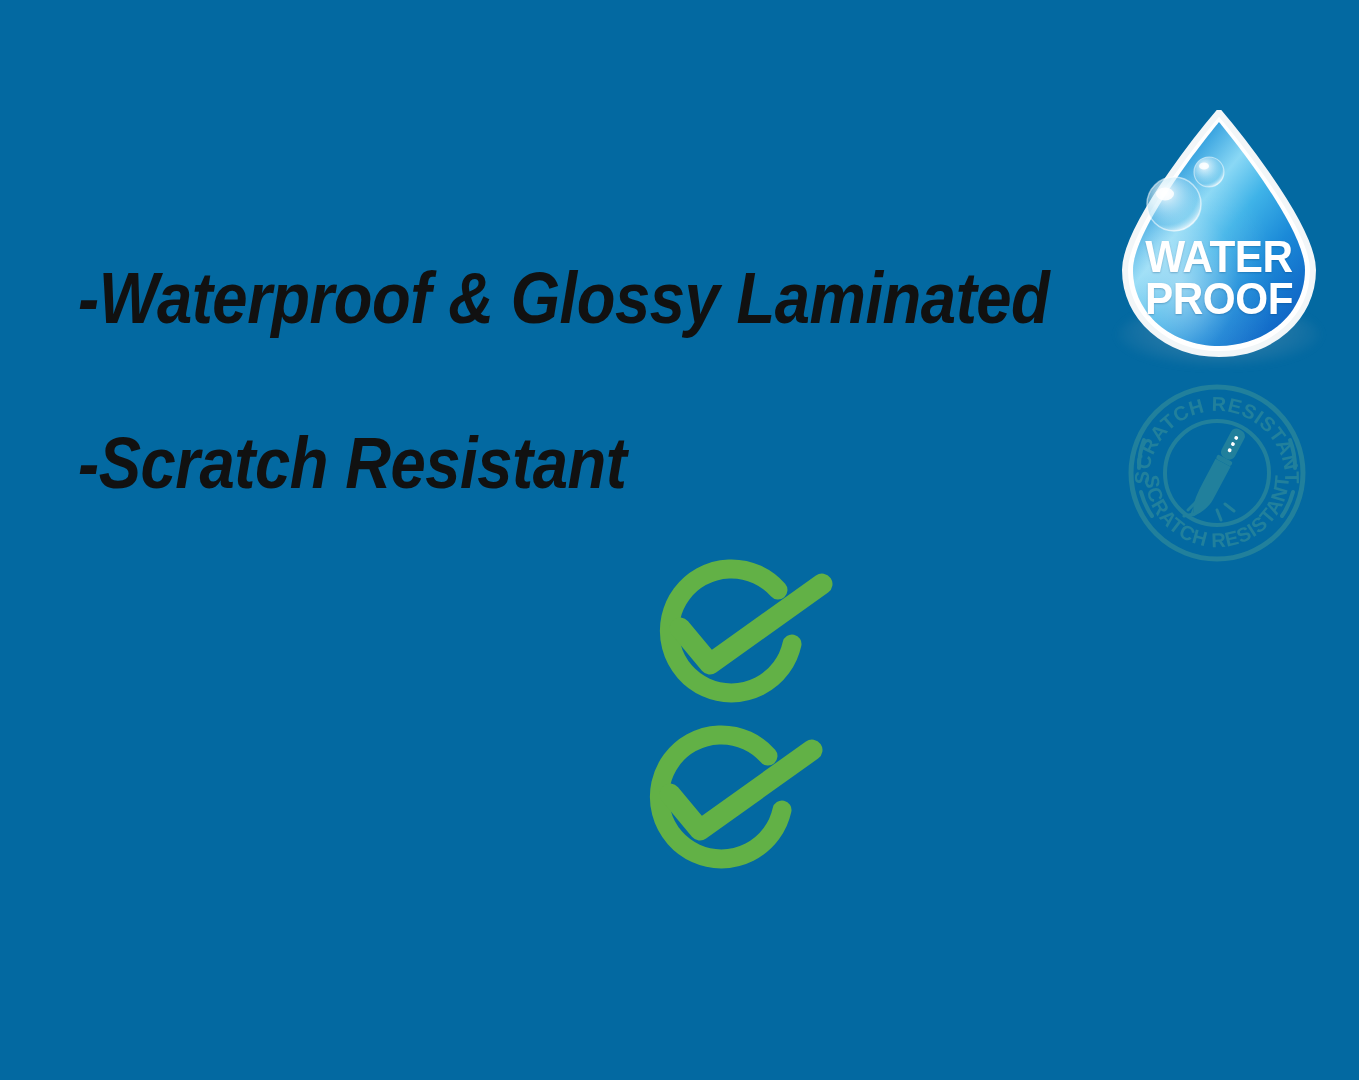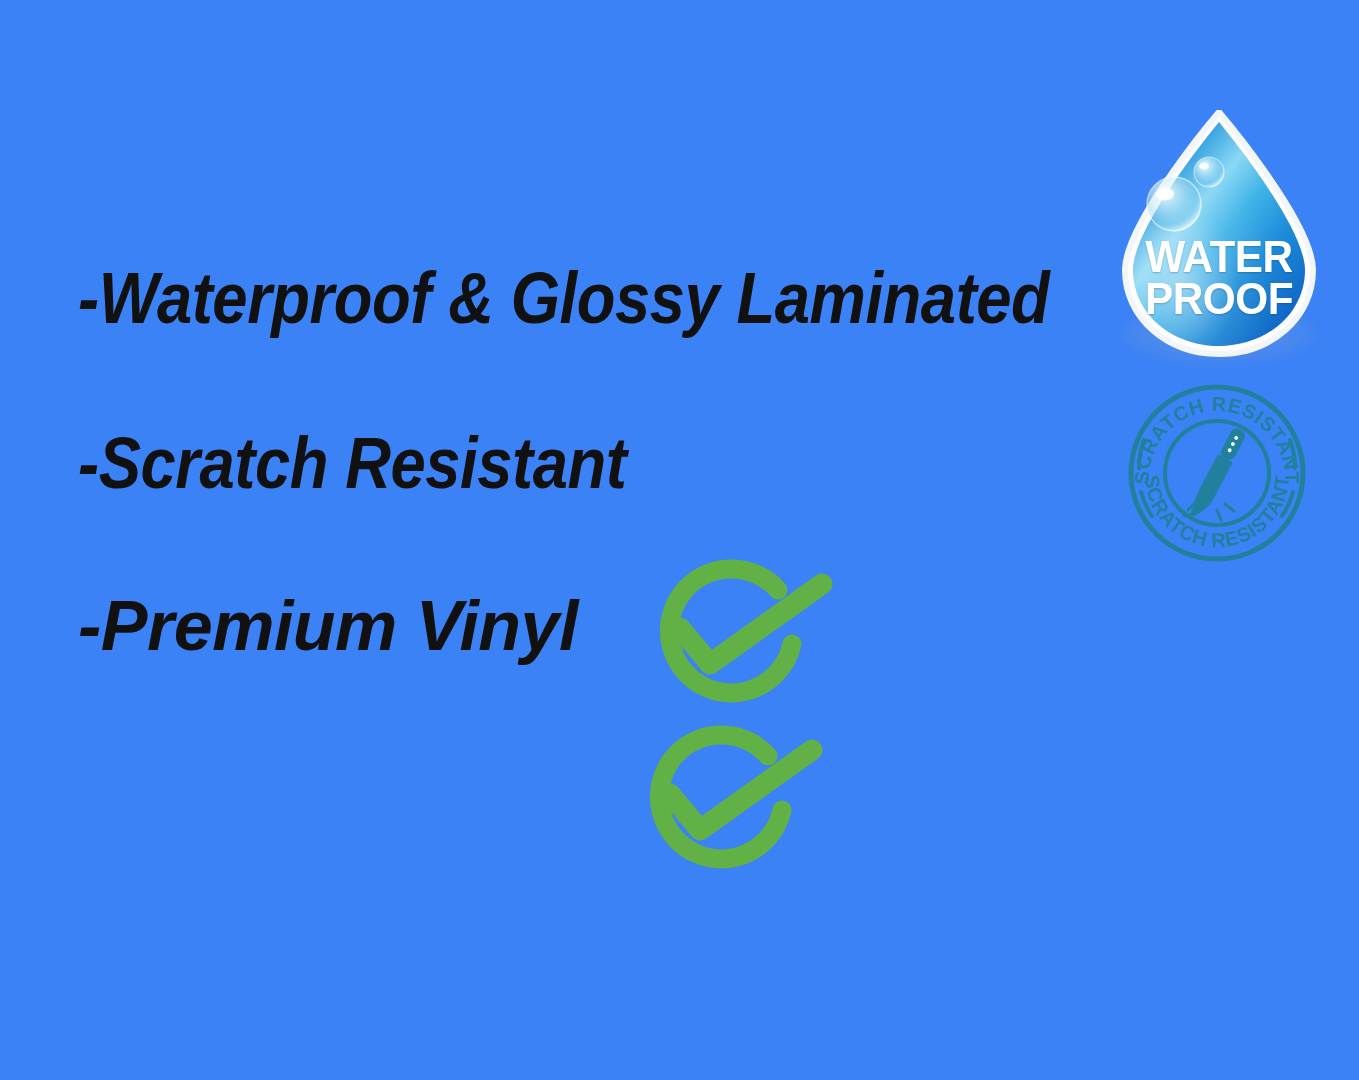--- a/index.html
+++ b/index.html
@@ -7,21 +7,21 @@
     padding: 0;
     background: #ffffff;
   }
   body {
     font-family: "Liberation Sans", sans-serif;
   }
   #canvas {
     position: relative;
     width: 1359px;
     height: 1080px;
-    background: #3b82f6;
+    background: #0369a1;
     overflow: hidden;
   }
 
   
   .feature-line {
     position: absolute;
     left: 78px;
     white-space: nowrap;
     color: #111111;
     font-family: "Liberation Sans", sans-serif;
@@ -100,21 +100,20 @@
 </style>
 </head>
 <body>
 
 <div id="canvas">
 
   <div class="feature-line condensed" id="feat-0">-Waterproof &amp; Glossy Laminated</div>
 
   <div class="feature-line condensed" id="feat-1">-Scratch Resistant</div>
 
-  <div class="feature-line" id="feat-2">-Premium Vinyl</div>
 
 
   <div id="waterproof-badge">
     <div class="drop-shadow-blob"></div>
 
     <div class="drop-outline">
       <svg viewBox="0 0 214 248" xmlns="http://www.w3.org/2000/svg">
         <defs>
           <linearGradient id="dropGrad" x1="0.08" y1="0.05" x2="0.92" y2="0.95">
             <stop offset="0%" stop-color="#1f7fd0"></stop>

